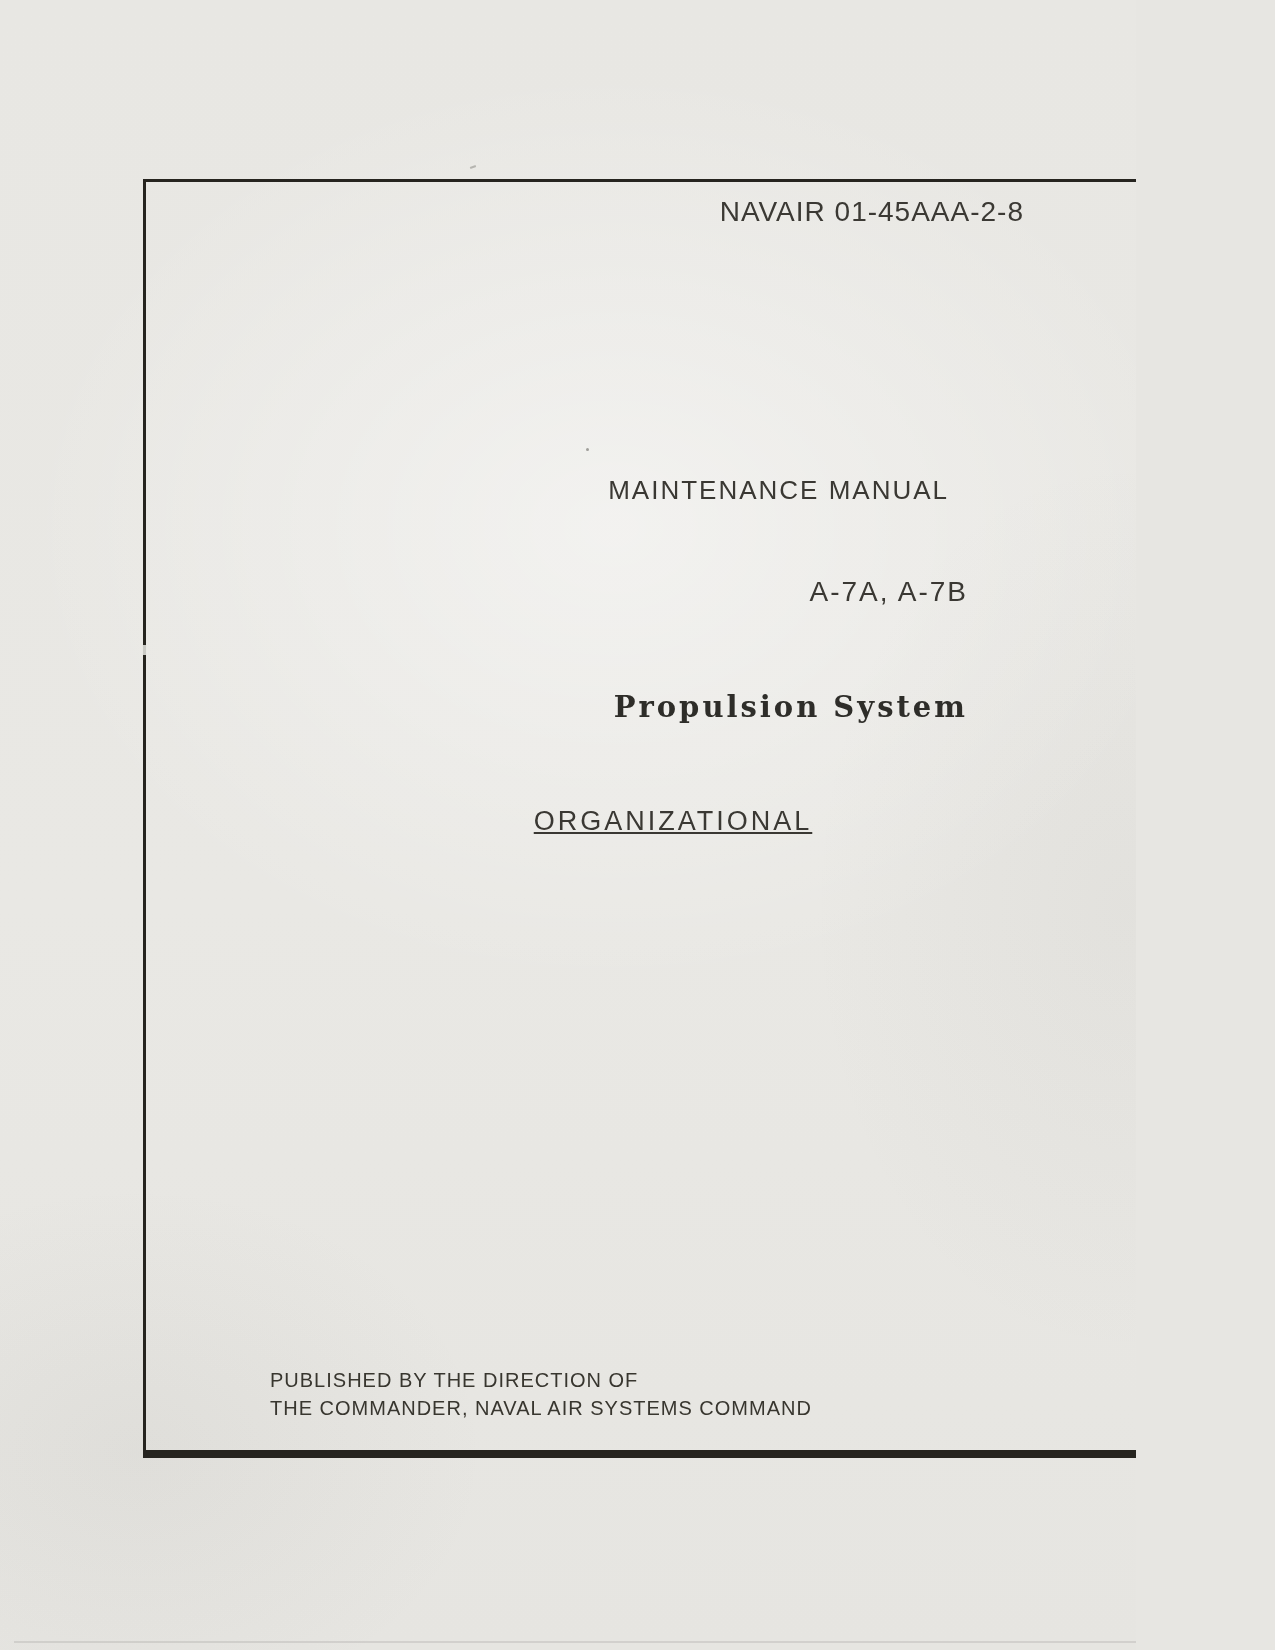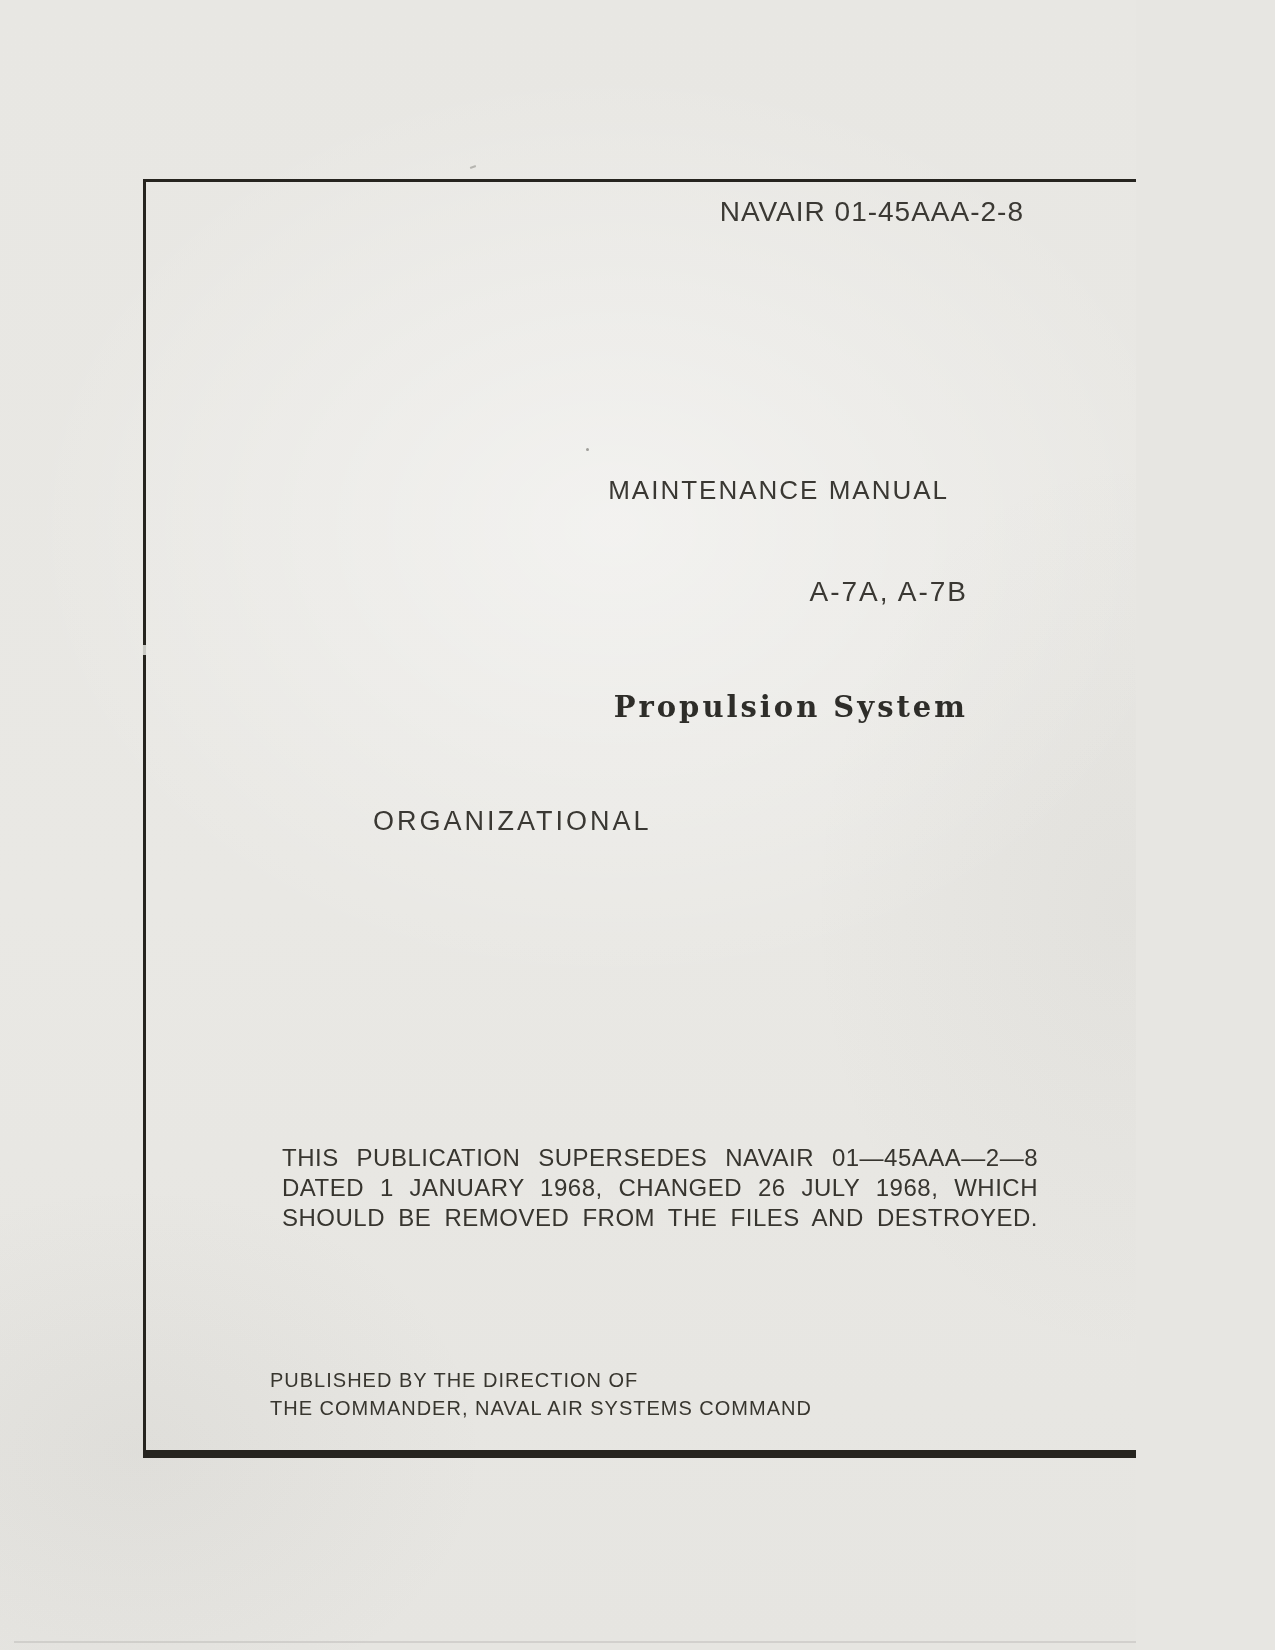--- a/index.html
+++ b/index.html
@@ -75,24 +75,26 @@
     letter-spacing: 3px;
     line-height: 1.1;
     white-space: nowrap;
     color: #2e2d29;
   }
   .org-level {
     position: absolute;
     top: 808px;
     left: 373px;
     width: 600px;
+    text-align: center;
     font-size: 27px;
     letter-spacing: 3px;
     line-height: 1;
     white-space: nowrap;
+    text-decoration: underline;
   }
   .notice {
     position: absolute;
     left: 282px;
     top: 1143px;
     width: 756px;
     font-size: 24px;
     letter-spacing: 0.5px;
     line-height: 30px;
     color: #37352f;
@@ -159,25 +161,20 @@
   <div class="doc-number">NAVAIR 01-45AAA-2-8</div>
 
   <div class="manual-type">MAINTENANCE MANUAL</div>
 
   <div class="aircraft">A-7A, A-7B</div>
 
   <div class="main-title">Propulsion System</div>
 
   <div class="org-level">ORGANIZATIONAL</div>
 
-  <div class="notice">
-    <div class="notice-line">THIS PUBLICATION SUPERSEDES NAVAIR 01—45AAA—2—8</div>
-    <div class="notice-line">DATED 1 JANUARY 1968, CHANGED 26 JULY 1968, WHICH</div>
-    <div class="notice-line">SHOULD BE REMOVED FROM THE FILES AND DESTROYED.</div>
-  </div>
 
   <div class="published">
     <div>PUBLISHED BY THE DIRECTION OF</div>
     <div>THE COMMANDER, NAVAL AIR SYSTEMS COMMAND</div>
   </div>
 
   <div class="border-gap"></div>
   <div class="speck-1"></div>
   <div class="speck-2"></div>
   <div class="scan-edge-bottom"></div>

